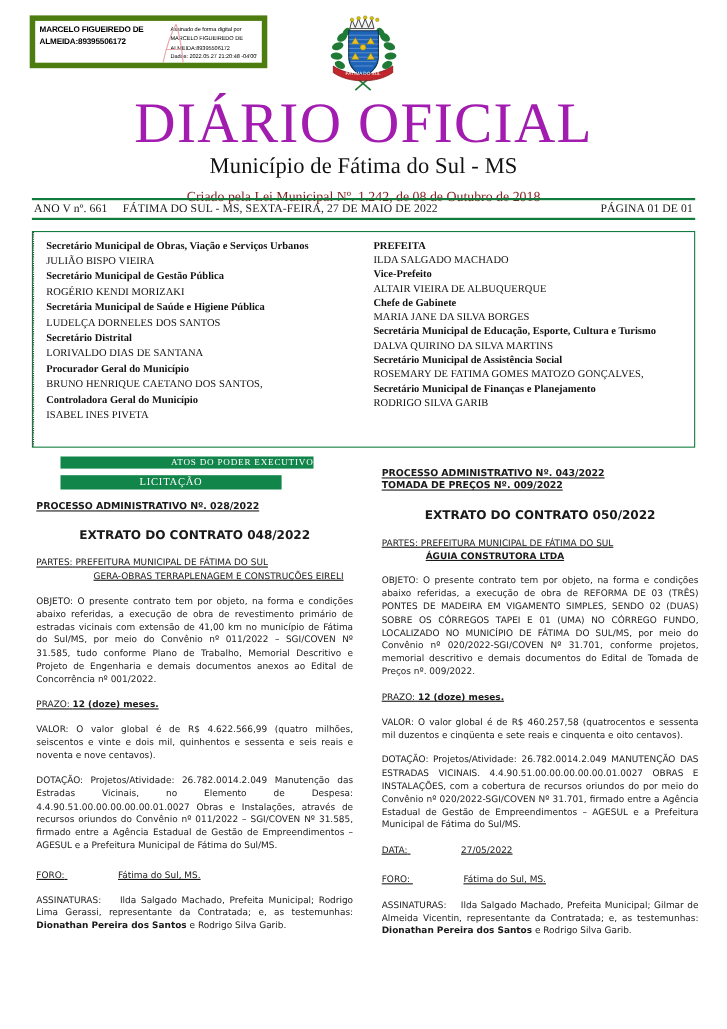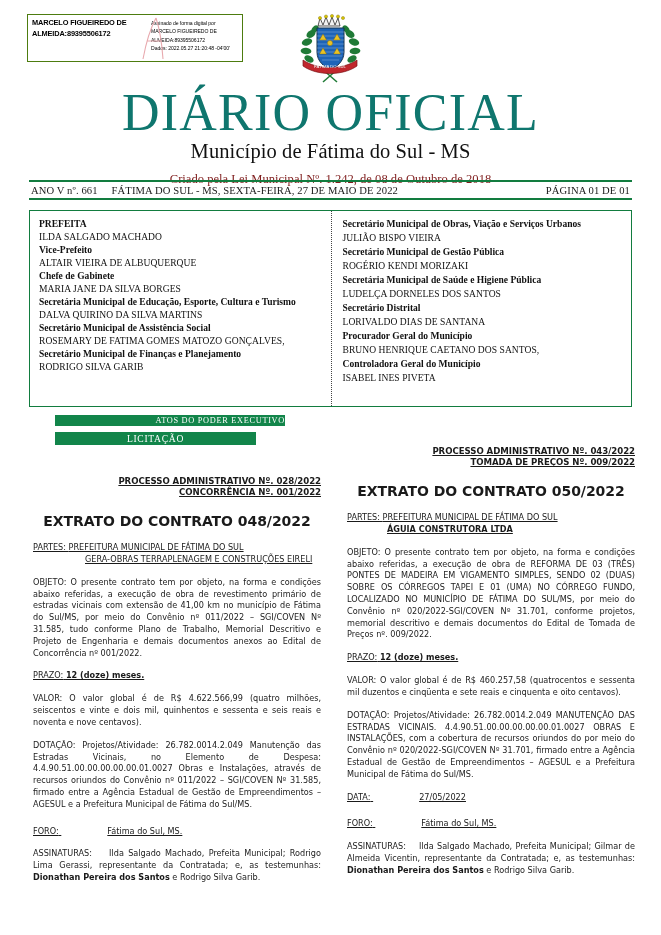--- a/index.html
+++ b/index.html
@@ -15,21 +15,21 @@
     color: #1a1a1a;
     overflow: hidden;
   }
   .page { position: relative; width: 661px; height: 935px; padding: 0; }
 
   
   .sig-box {
     position: absolute;
     left: 27px; top: 14px;
     width: 216px; height: 48px;
-    border: 1px solid #4d7c0f;
+    border: 5px solid #4d7c0f;
     display: flex;
     align-items: stretch;
     background: #fff;
     overflow: hidden;
     gap: 16px;
   }
   .sig-left {
     width: 103px;
     padding: 3px 2px 0 4px;
     font-family: "Liberation Sans", sans-serif;
@@ -59,21 +59,21 @@
   
   .crest { position: absolute; left: 297px; top: 12px; width: 66px; height: 72px; }
 
   
   .masthead { position: absolute; left: 0; top: 86px; width: 661px; text-align: center; }
   .title-main {
     font-family: "Liberation Serif", serif;
     font-size: 52px;
     letter-spacing: 1.2px;
     line-height: 1.02;
-    color: #0f766e;
+    color: #a21caf;
     font-weight: 400;
   }
   .title-sub {
     font-family: "Liberation Serif", serif;
     font-size: 20.5px;
     margin-top: 1px;
     color: #111;
     letter-spacing: 0.1px;
   }
   .title-law {
@@ -151,32 +151,31 @@
     width: 288px;
     font-family: "DejaVu Sans", "Liberation Sans", sans-serif;
     font-size: 8.15px;
     line-height: 1.45;
     color: #1a1a1a;
   }
   #col-left  { left: 33px;  top: 456px; }
   #col-right { left: 347px; top: 426px; }
 
   .hd-proc {
-    text-align: right;
+    text-align: left;
     font-weight: bold;
     font-size: 8.6px;
     text-decoration: underline;
     line-height: 1.33;
     letter-spacing: -0.05px;
-    margin-top: 20px;
   }
   .hd-extrato {
     text-align: center;
     font-weight: bold;
-    font-size: 14px;
+    font-size: 11px;
     margin-top: 12px;
     letter-spacing: -0.05px;
   }
   .para { margin-top: 11px; text-align: justify; }
   .para.tight { margin-top: 15px; }
   .para.nojust { text-align: left; text-decoration: underline; }
   .b { font-weight: bold; }
   .indent-2 { display: inline-block; width: 46px; }
 
   .partes-line2 { padding-left: 52px; }
@@ -260,57 +259,56 @@
     <div class="title-law">Criado pela Lei Municipal Nº. 1.242, de 08 de Outubro de 2018</div>
   </div>
 
   <div class="info-bar">
     <span class="info-ano">ANO V nº. 661</span>
     <span class="info-mid">FÁTIMA DO SUL - MS, SEXTA-FEIRA,  27  DE MAIO DE 2022</span>
     <span class="info-pag">PÁGINA 01 DE 01</span>
   </div>
 
   <div class="officials">
+    <div class="off-col right">
+      <div class="off-role">Secretário Municipal de Obras, Viação e Serviços Urbanos</div>
+      <div class="off-name">JULIÃO BISPO VIEIRA</div>
+      <div class="off-role">Secretário Municipal de Gestão Pública</div>
+      <div class="off-name">ROGÉRIO KENDI MORIZAKI</div>
+      <div class="off-role">Secretária Municipal de Saúde e Higiene Pública</div>
+      <div class="off-name">LUDELÇA DORNELES DOS SANTOS</div>
+      <div class="off-role">Secretário Distrital</div>
+      <div class="off-name">LORIVALDO DIAS DE SANTANA</div>
+      <div class="off-role">Procurador Geral do Município</div>
+      <div class="off-name">BRUNO HENRIQUE CAETANO DOS SANTOS,</div>
+      <div class="off-role">Controladora Geral do Município</div>
+      <div class="off-name">ISABEL INES PIVETA</div>
+    </div>
     <div class="off-col left">
       <div class="off-role">PREFEITA</div>
       <div class="off-name">ILDA SALGADO MACHADO</div>
       <div class="off-role">Vice-Prefeito</div>
       <div class="off-name">ALTAIR VIEIRA DE ALBUQUERQUE</div>
       <div class="off-role">Chefe de Gabinete</div>
       <div class="off-name">MARIA JANE DA SILVA BORGES</div>
       <div class="off-role just">Secretária Municipal de Educação, Esporte, Cultura e Turismo</div>
       <div class="off-name">DALVA QUIRINO DA SILVA MARTINS</div>
       <div class="off-role">Secretário Municipal de Assistência Social</div>
       <div class="off-name">ROSEMARY DE FATIMA GOMES MATOZO GONÇALVES,</div>
       <div class="off-role">Secretário Municipal de Finanças e Planejamento</div>
       <div class="off-name">RODRIGO SILVA GARIB</div>
     </div>
-    <div class="off-col right">
-      <div class="off-role">Secretário Municipal de Obras, Viação e Serviços Urbanos</div>
-      <div class="off-name">JULIÃO BISPO VIEIRA</div>
-      <div class="off-role">Secretário Municipal de Gestão Pública</div>
-      <div class="off-name">ROGÉRIO KENDI MORIZAKI</div>
-      <div class="off-role">Secretária Municipal de Saúde e Higiene Pública</div>
-      <div class="off-name">LUDELÇA DORNELES DOS SANTOS</div>
-      <div class="off-role">Secretário Distrital</div>
-      <div class="off-name">LORIVALDO DIAS DE SANTANA</div>
-      <div class="off-role">Procurador Geral do Município</div>
-      <div class="off-name">BRUNO HENRIQUE CAETANO DOS SANTOS,</div>
-      <div class="off-role">Controladora Geral do Município</div>
-      <div class="off-name">ISABEL INES PIVETA</div>
-    </div>
   </div>
 
   <div class="banner" id="banner-atos">ATOS DO PODER EXECUTIVO</div>
   <div class="banner" id="banner-lic">LICITAÇÃO</div>
 
   <div class="col" id="col-left">
     <div class="hd-proc">
       <div>PROCESSO ADMINISTRATIVO Nº. 028/2022</div>
-      <div>CONCORRÊNCIA Nº. 001/2022</div>
     </div>
     <div class="hd-extrato">EXTRATO DO CONTRATO 048/2022</div>
 
     <div class="para nojust">
       <span>PARTES:</span>
       <span>PREFEITURA MUNICIPAL DE FÁTIMA DO SUL</span>
       <div class="partes-line2">GERA-OBRAS TERRAPLENAGEM E CONSTRUÇÕES EIRELI</div>
     </div>
 
     <div class="para">OBJETO: O presente contrato tem por objeto, na forma e condições abaixo referidas, a execução de obra de revestimento primário de estradas vicinais com extensão de 41,00 km no município de Fátima do Sul/MS, por meio do Convênio nº 011/2022 – SGI/COVEN Nº 31.585, tudo conforme Plano de Trabalho, Memorial Descritivo e Projeto de Engenharia e demais documentos anexos ao Edital de Concorrência nº 001/2022.</div>

